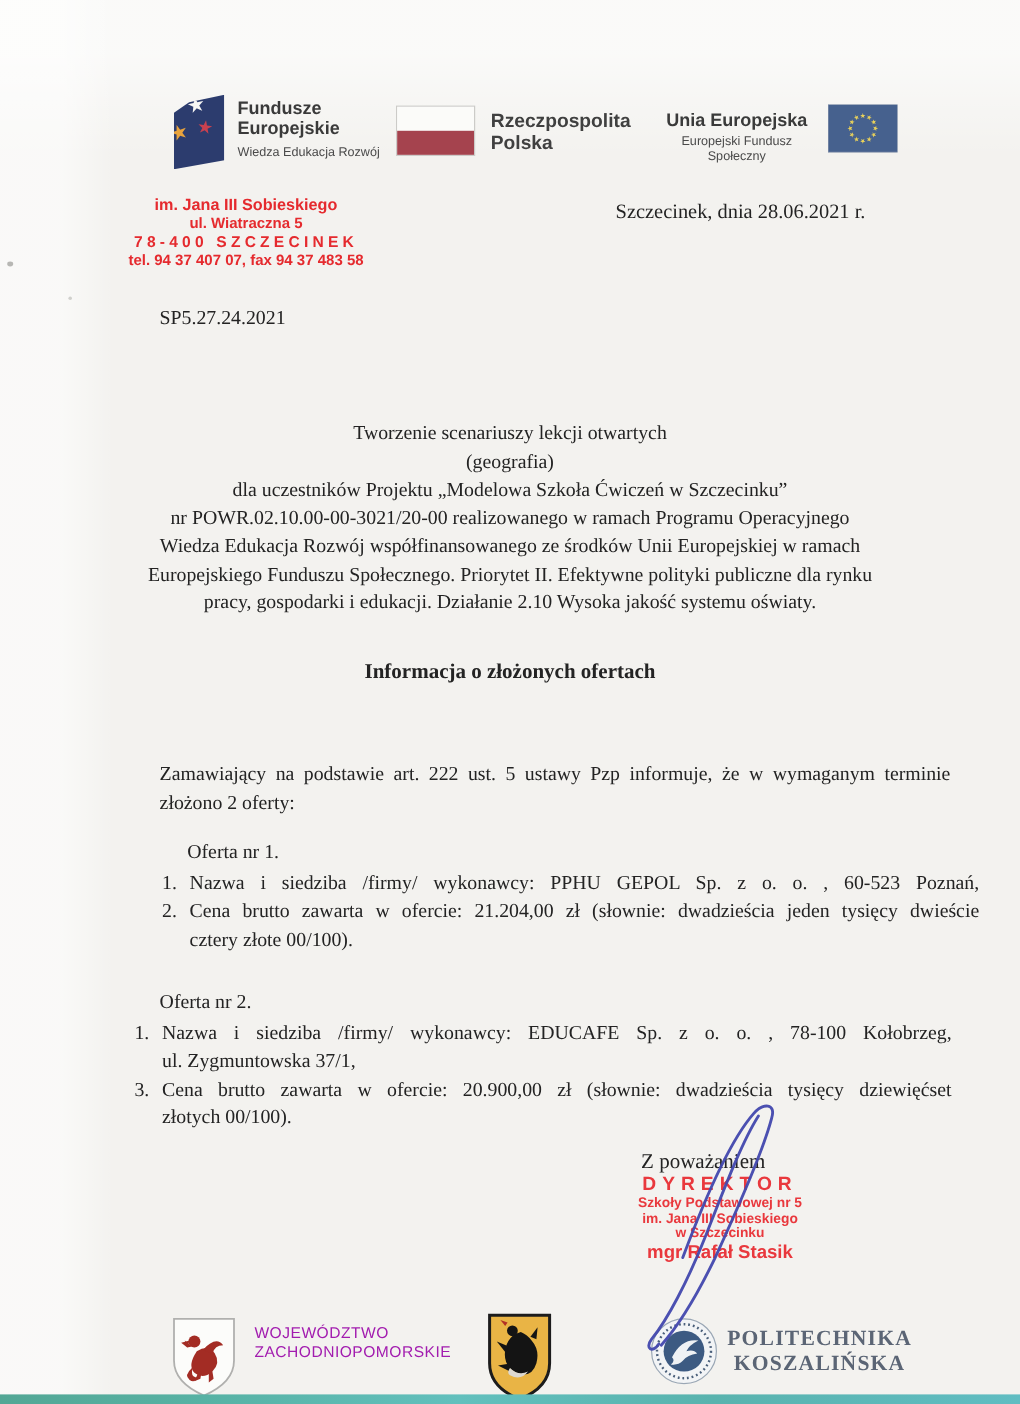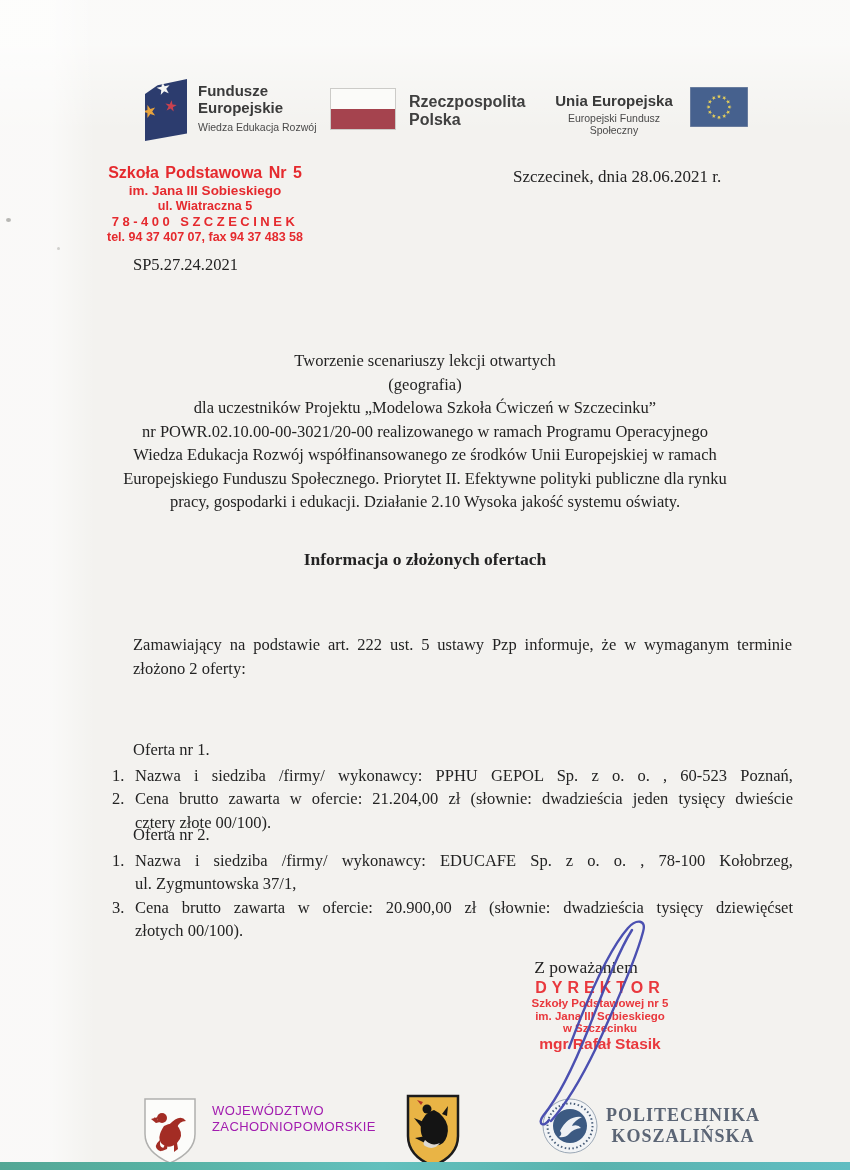--- a/index.html
+++ b/index.html
@@ -57,21 +57,21 @@
 
   
   .center-line{left:80px;width:690px;text-align:center;font-size:16.5px;line-height:23.5px;}
   .intro{top:311px;}
   .title-block{top:349px;}
   .heading{left:80px;top:549px;width:690px;text-align:center;
     font-size:17.5px;font-weight:bold;}
   .para{left:133px;top:633px;width:659px;font-size:16.5px;line-height:23.5px;}
   .jline{text-align:justify;text-align-last:justify;}
   .offer{left:112px;width:681px;font-size:16.5px;line-height:23.5px;}
-  .offer-1{top:738px;} .offer-2{top:823px;}
+  .offer-1{top:698px;margin-left:23px;} .offer-2{top:823px;}
   .offer-label{margin-left:21px;margin-bottom:2px;}
   .oi{display:flex;}
   .oi .num{width:23px;flex:0 0 23px;}
   .oi .txt{flex:1;}
 
   
   .sig-block{left:492px;top:957px;width:216px;text-align:center;}
   .closing{font-size:17.5px;transform:translateX(-14px);}
   .dyr-stamp{font-family:"Liberation Sans",sans-serif;font-weight:bold;color:#e9383d;margin-top:1px;}
   .dyr-title{font-size:16px;letter-spacing:5px;line-height:18px;}
@@ -140,21 +140,20 @@
     <use href="#eustar" transform="rotate(150 29 20) translate(29 9.5)"></use>
     <use href="#eustar" transform="rotate(180 29 20) translate(29 9.5)"></use>
     <use href="#eustar" transform="rotate(210 29 20) translate(29 9.5)"></use>
     <use href="#eustar" transform="rotate(240 29 20) translate(29 9.5)"></use>
     <use href="#eustar" transform="rotate(270 29 20) translate(29 9.5)"></use>
     <use href="#eustar" transform="rotate(300 29 20) translate(29 9.5)"></use>
     <use href="#eustar" transform="rotate(330 29 20) translate(29 9.5)"></use>
   </svg>
 
   <div class="abs school-stamp">
-    <div class="ss1">Szkoła Podstawowa Nr 5</div>
     <div class="ss2">im. Jana III Sobieskiego</div>
     <div class="ss3">ul. Wiatraczna 5</div>
     <div class="ss4">78-400 SZCZECINEK</div>
     <div class="ss5">tel. 94 37 407 07, fax 94 37 483 58</div>
   </div>
 
   <div class="abs date-line">Szczecinek, dnia 28.06.2021 r.</div>
   <div class="abs ref-number">SP5.27.24.2021</div>
 
   <div class="abs center-line title-block">

